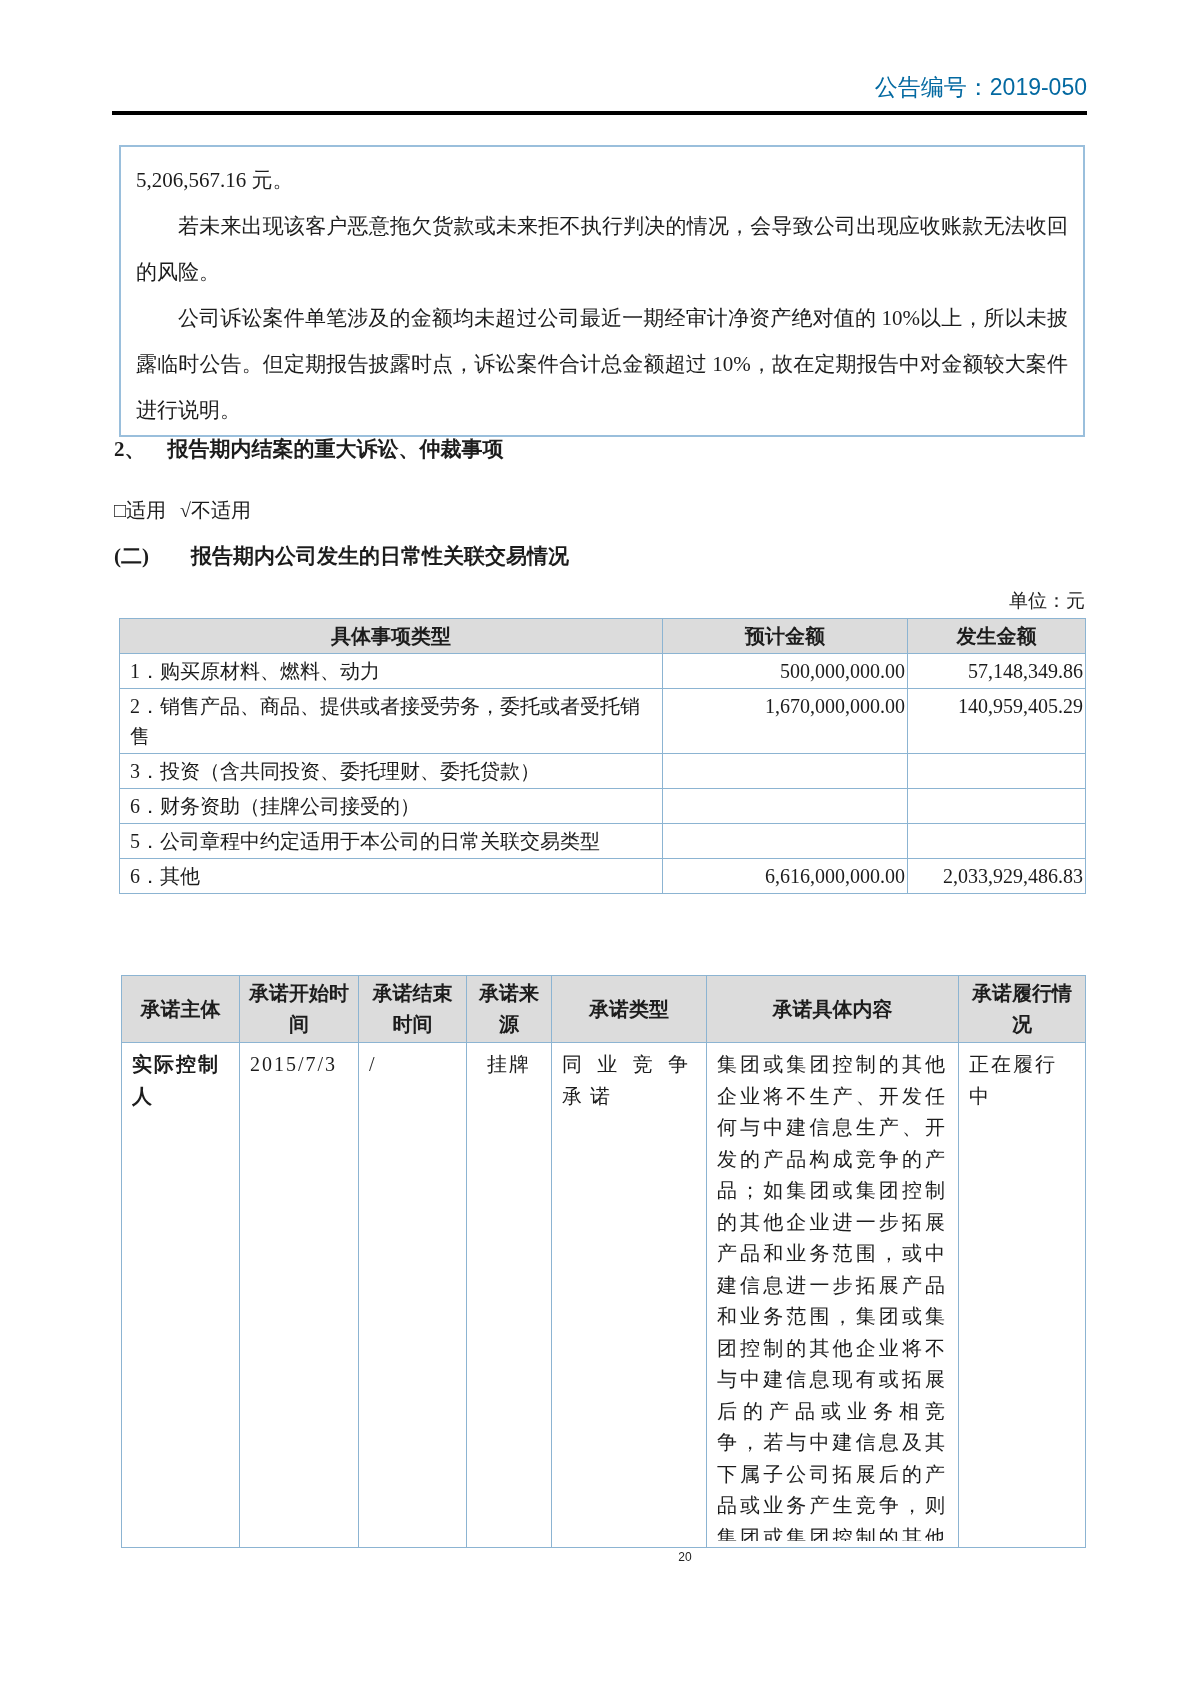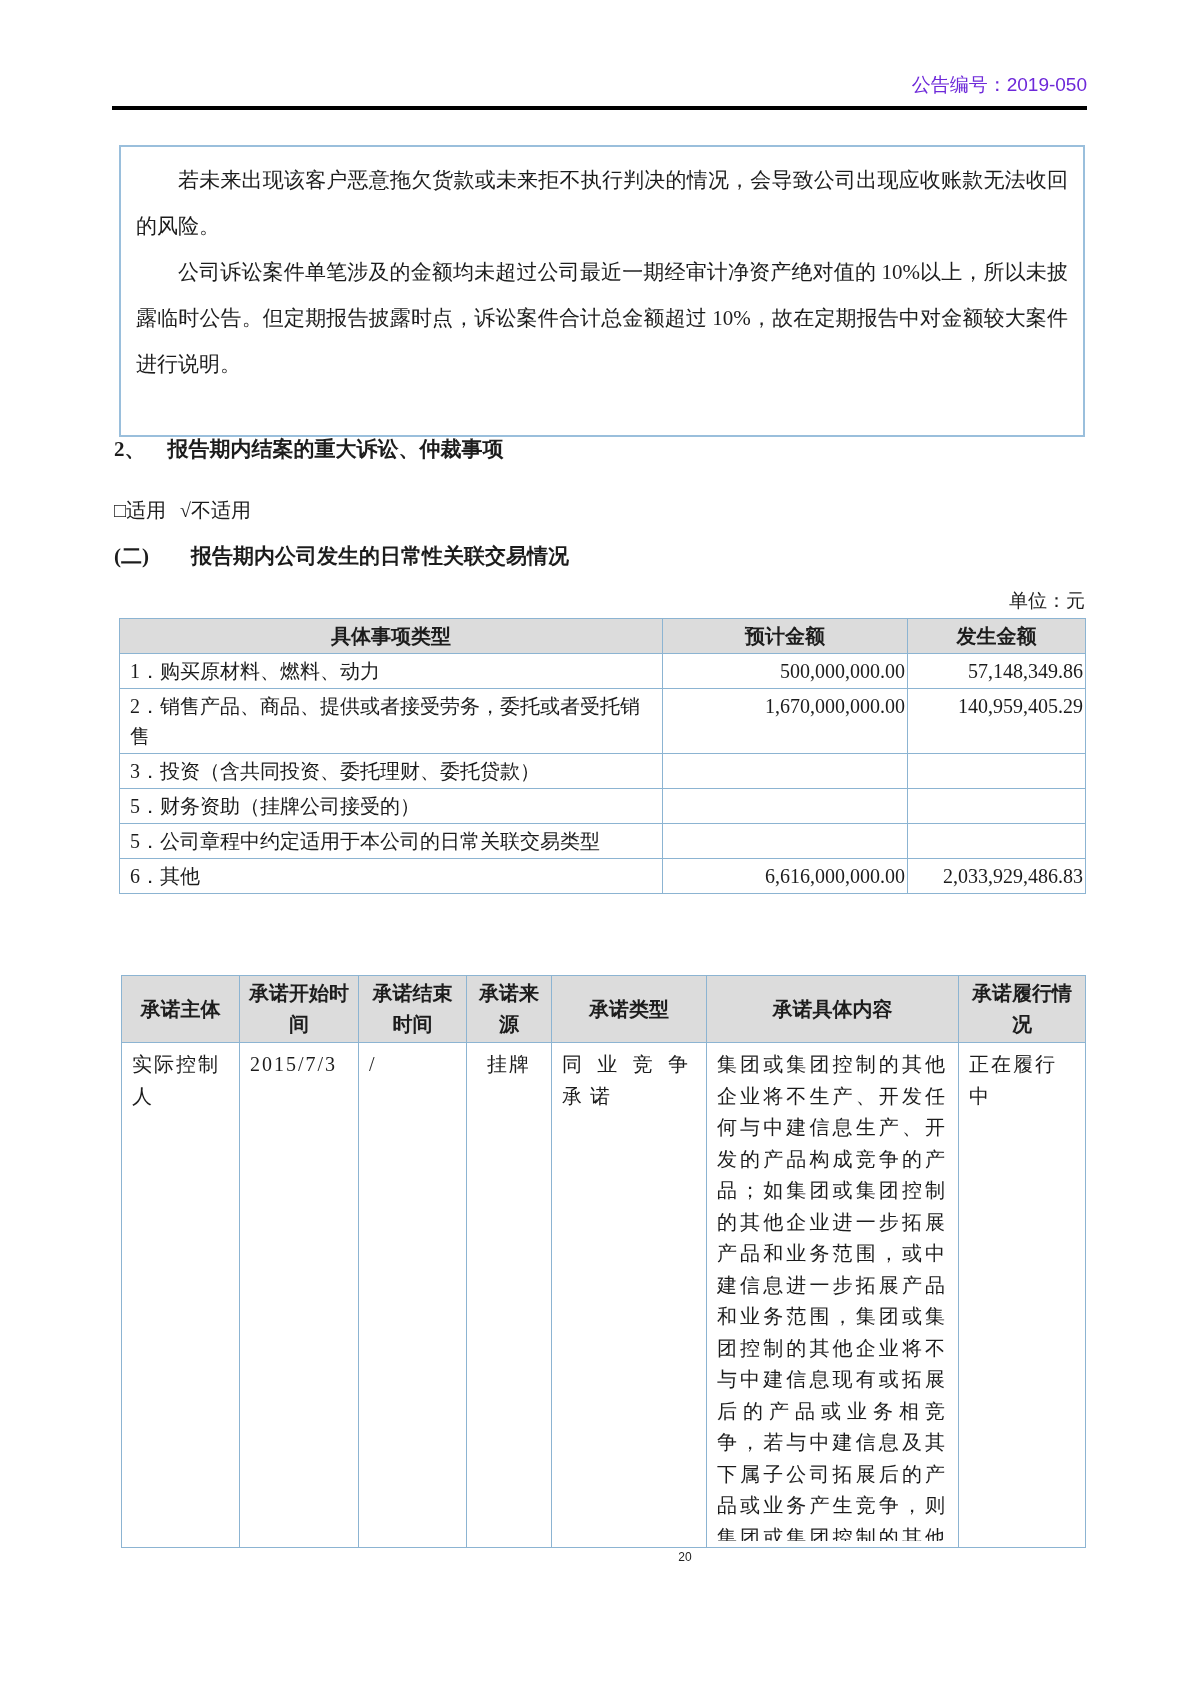--- a/index.html
+++ b/index.html
@@ -11,21 +11,21 @@
     color:#1c1c1c;
     overflow:hidden;
   }
   .abs { position:absolute; }
 
   
   .doc-header {
     left:112px; top:72px; width:975px;
     text-align:right;
     font-family:"Liberation Sans","DejaVu Sans",sans-serif;
-    font-size:19px; color:#6d28d9;
+    font-size:23px; color:#0369a1;
     padding-bottom:8px;
     border-bottom:4px solid #000;
   }
 
   
   .notice-box {
     left:119px; top:145px; width:966px; height:292px;
     border:2px solid #9abfdc;
     box-sizing:border-box;
     padding:10px 15px 0 15px;
@@ -78,20 +78,21 @@
 </head>
 <body>
 
 <div class="page">
 
   <div class="abs doc-header">
     <span>公告编号：2019-050</span>
   </div>
 
   <div class="abs notice-box">
+    <p>5,206,567.16 元。</p>
     <p class="indent">若未来出现该客户恶意拖欠货款或未来拒不执行判决的情况，会导致公司出现应收账款无法收回的风险。</p>
     <p class="indent">公司诉讼案件单笔涉及的金额均未超过公司最近一期经审计净资产绝对值的 10%以上，所以未披露临时公告。但定期报告披露时点，诉讼案件合计总金额超过 10%，故在定期报告中对金额较大案件进行说明。</p>
   </div>
 
   <div class="abs heading" style="top:435px;">
     <span class="h-num">2、</span><span class="h-gap2">报告期内结案的重大诉讼、仲裁事项</span>
   </div>
 
   <div class="abs apply-line" style="top:497px;">
     <span>□适用</span><span class="na">√不适用</span>
@@ -124,21 +125,21 @@
       <td class="c-type" style="height:64px; vertical-align:top;">2．销售产品、商品、提供或者接受劳务，委托或者受托销售</td>
       <td class="c-num" style="vertical-align:top;">1,670,000,000.00</td>
       <td class="c-num" style="vertical-align:top;">140,959,405.29</td>
     </tr>
     <tr>
       <td class="c-type" style="height:32px;">3．投资（含共同投资、委托理财、委托贷款）</td>
       <td class="c-num"></td>
       <td class="c-num"></td>
     </tr>
     <tr>
-      <td class="c-type" style="height:32px;">5．财务资助（挂牌公司接受的）</td>
+      <td class="c-type" style="height:32px;">6．财务资助（挂牌公司接受的）</td>
       <td class="c-num"></td>
       <td class="c-num"></td>
     </tr>
     <tr>
       <td class="c-type" style="height:33px;">5．公司章程中约定适用于本公司的日常关联交易类型</td>
       <td class="c-num"></td>
       <td class="c-num"></td>
     </tr>
     <tr>
       <td class="c-type" style="height:33px;">6．其他</td>
@@ -163,21 +164,21 @@
         <tr>
       <th style="height:63px;">承诺主体</th>
       <th>承诺开始时间</th>
       <th>承诺结束时间</th>
       <th>承诺来源</th>
       <th>承诺类型</th>
       <th>承诺具体内容</th>
       <th>承诺履行情况</th>
     </tr>
     <tr>
-      <td style="height:505px;">
+      <td style="height:505px;font-weight:bold;">
         <div class="cell-clip">实际控制人</div>
       </td>
       <td>
         <div class="cell-clip">2015/7/3</div>
       </td>
       <td>
         <div class="cell-clip">/</div>
       </td>
       <td class="c-source">
         <div class="cell-clip">挂牌</div>

